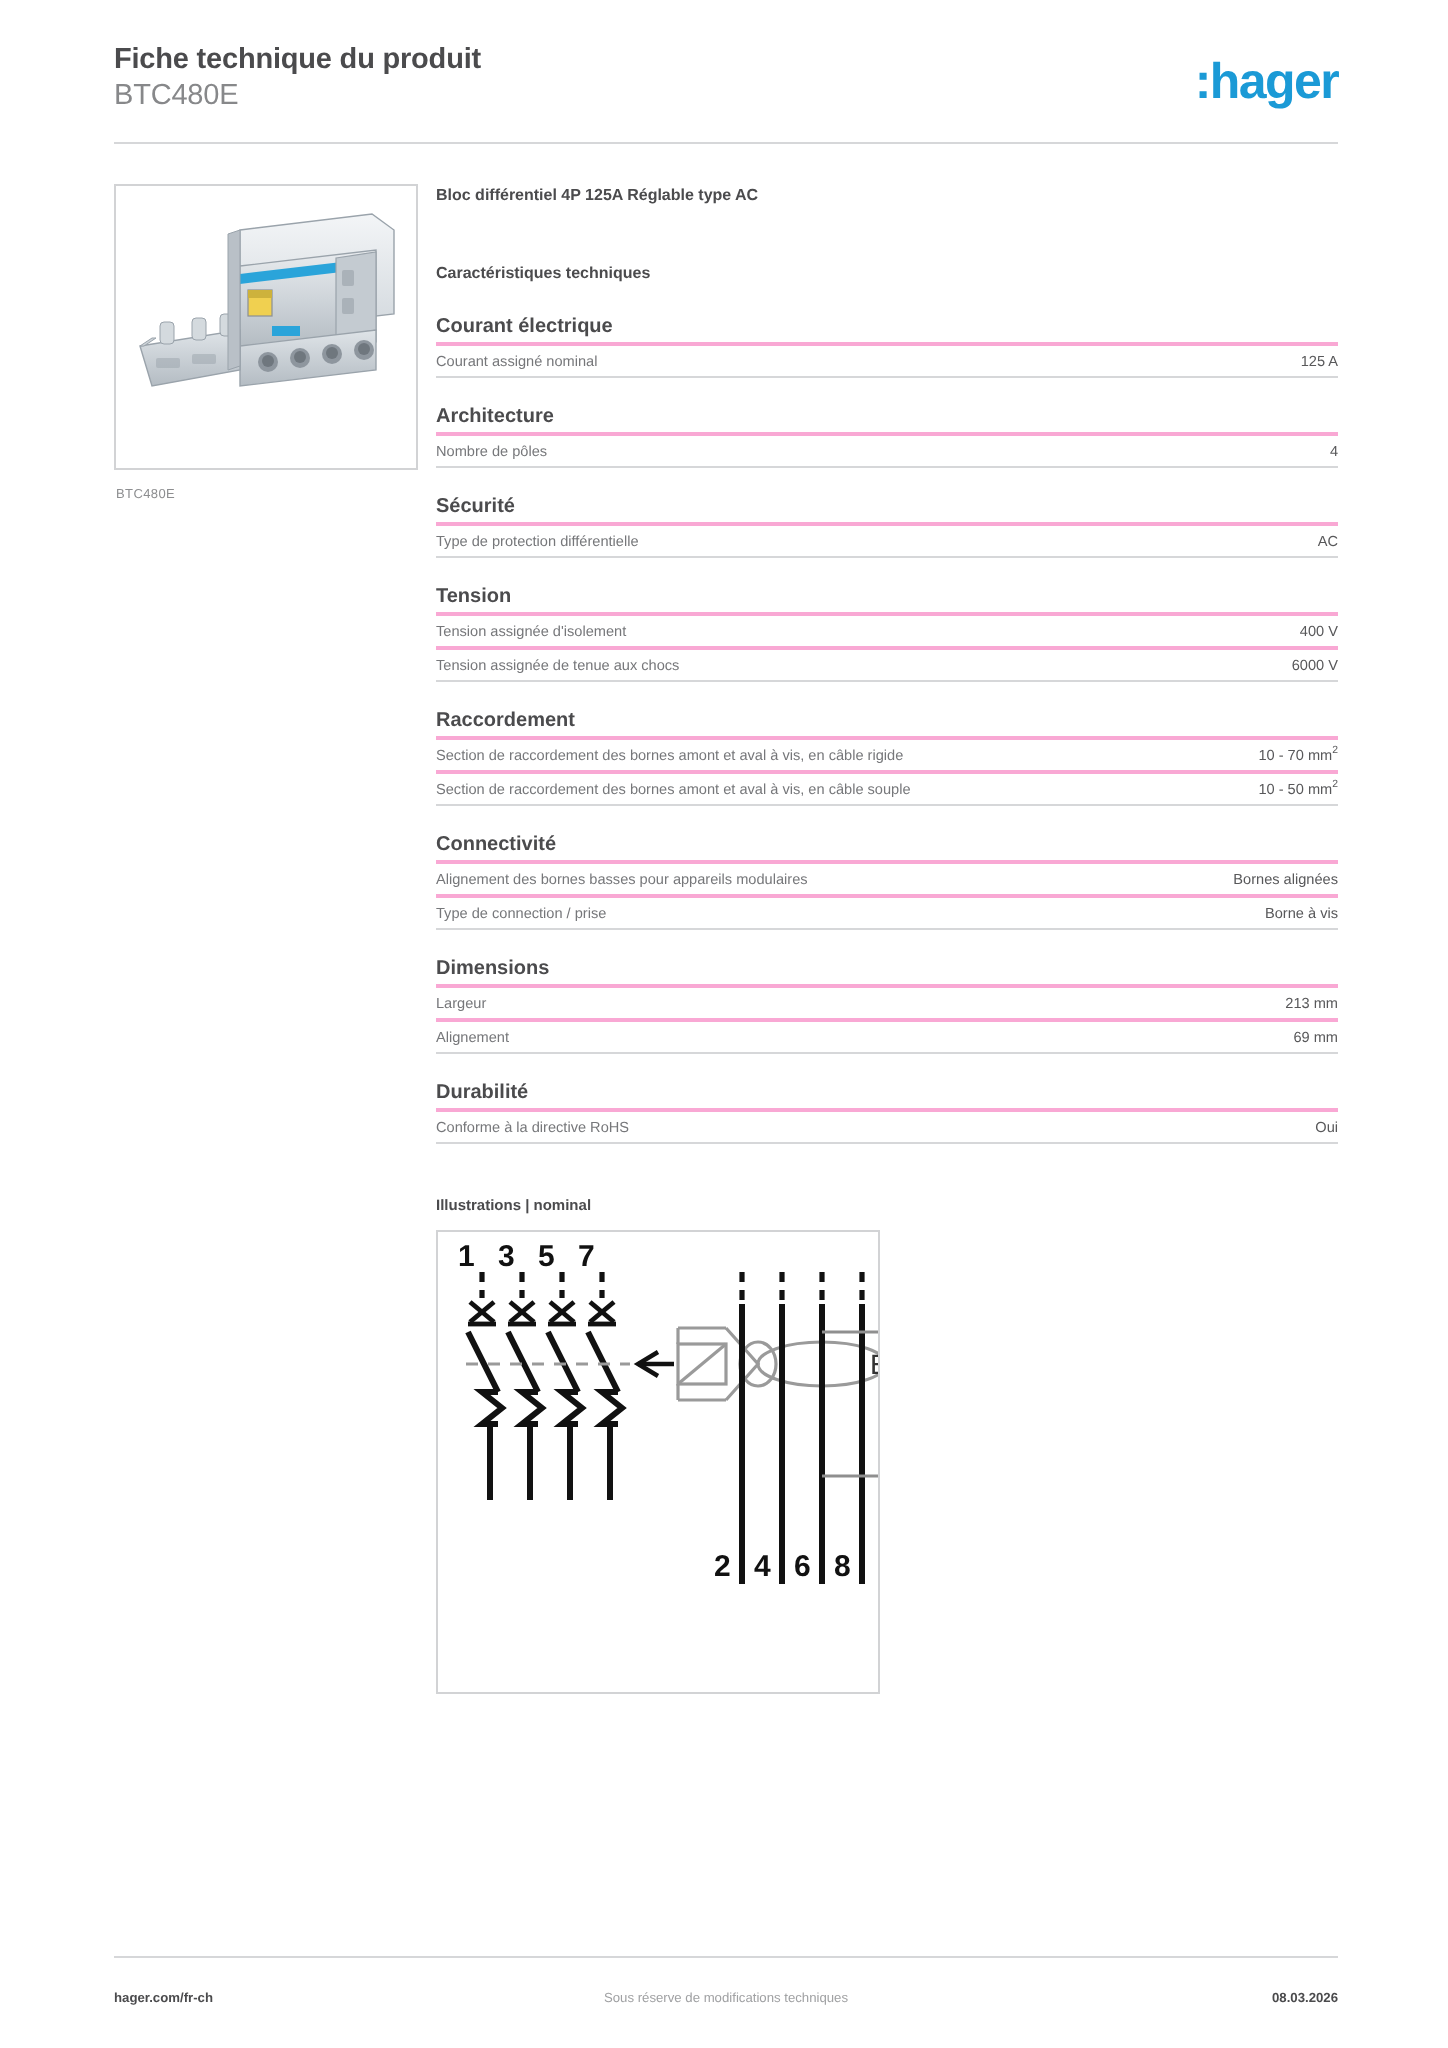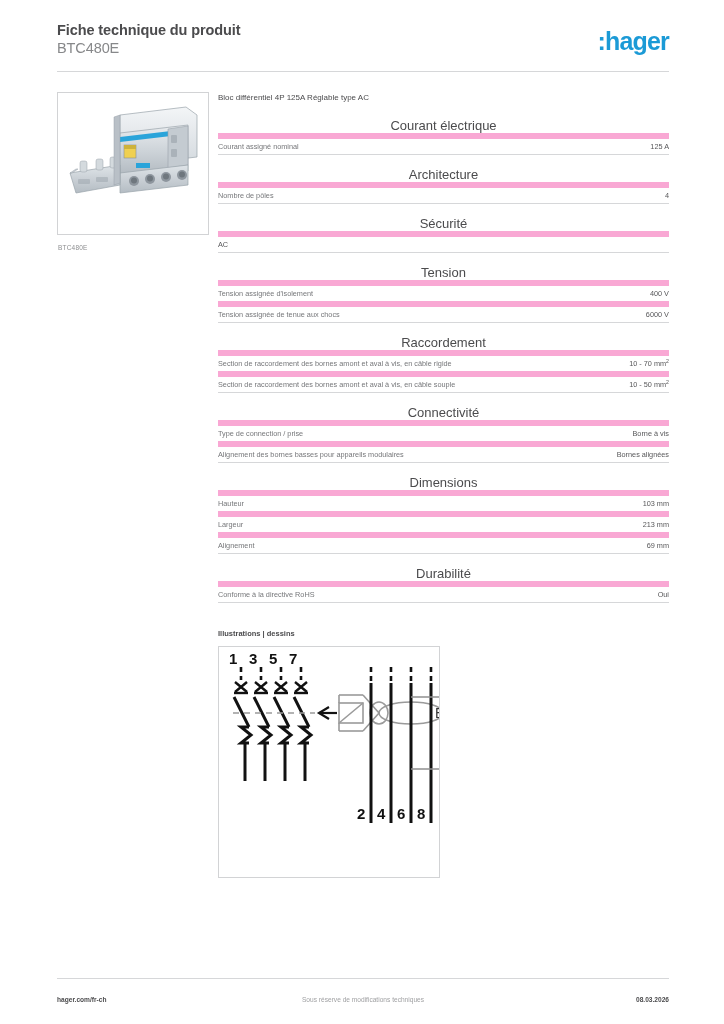--- a/index.html
+++ b/index.html
@@ -89,48 +89,47 @@
 
   
   .specs {
     position: absolute;
     left: 217px;
     top: 92px;
     width: 451px;
   }
   .product-name {
     font-size: 8px;
-    font-weight: normal;
+    font-weight: bold;
     color: #4b4b4d;
     line-height: 11px;
-    margin: 0 0 18px 0;
+    margin: 0 0 28px 0;
   }
   .specs-heading {
     font-size: 8px;
     font-weight: bold;
     color: #4b4b4d;
     line-height: 11px;
     margin: 0 0 17px 0;
   }
   .section {
     margin: 0 0 15px 0;
   }
   .section-title {
-    font-size: 13px;
-    font-weight: normal;
+    font-size: 10px;
+    font-weight: bold;
     color: #4b4b4d;
     line-height: 10px;
     padding-bottom: 2px;
-    text-align: center;
   }
   .row {
     display: flex;
     justify-content: space-between;
     align-items: flex-start;
-    border-top: 6px solid #f9a8d4;
+    border-top: 2px solid #f9a8d4;
     padding: 2.5px 0 2.5px 0;
     min-height: 10px;
   }
   .section .row:last-child {
     border-bottom: 1px solid #d6d7d9;
   }
   .row-label {
     font-size: 7.3px;
     color: #76777a;
     line-height: 10px;
@@ -270,40 +269,42 @@
       <rect x="38" y="84" width="12" height="5" rx="1" fill="#9fa7ae" opacity="0.55"></rect>
 
       <polygon points="56,24 62,22 62,90 56,92" fill="#b9c0c7" stroke="#9aa3ab" stroke-width="0.5"></polygon>
     </svg>
   </div>
   <div class="product-caption">BTC480E</div>
 
   <div class="specs">
 
     <div class="product-name">Bloc différentiel 4P 125A Réglable type AC</div>
+    <div class="specs-heading">Caractéristiques techniques</div>
 
     <div class="section">
       <div class="section-title">Courant électrique</div>
       <div class="row">
         <div class="row-label">Courant assigné nominal</div>
         <div class="row-value">125 A</div>
       </div>
     </div>
 
     <div class="section">
       <div class="section-title">Architecture</div>
       <div class="row">
         <div class="row-label">Nombre de pôles</div>
         <div class="row-value">4</div>
       </div>
     </div>
 
     <div class="section">
       <div class="section-title">Sécurité</div>
       <div class="row">
+        <div class="row-label">Type de protection différentielle</div>
         <div class="row-value">AC</div>
       </div>
     </div>
 
     <div class="section">
       <div class="section-title">Tension</div>
       <div class="row">
         <div class="row-label">Tension assignée d'isolement</div>
         <div class="row-value">400 V</div>
       </div>
@@ -321,54 +322,50 @@
       </div>
       <div class="row">
         <div class="row-label">Section de raccordement des bornes amont et aval à vis, en câble souple</div>
         <div class="row-value">10 - 50 mm<sup>2</sup></div>
       </div>
     </div>
 
     <div class="section">
       <div class="section-title">Connectivité</div>
       <div class="row">
+        <div class="row-label">Alignement des bornes basses pour appareils modulaires</div>
+        <div class="row-value">Bornes alignées</div>
+      </div>
+      <div class="row">
         <div class="row-label">Type de connection / prise</div>
         <div class="row-value">Borne à vis</div>
       </div>
-      <div class="row">
-        <div class="row-label">Alignement des bornes basses pour appareils modulaires</div>
-        <div class="row-value">Bornes alignées</div>
-      </div>
     </div>
 
     <div class="section">
       <div class="section-title">Dimensions</div>
-      <div class="row">
-        <div class="row-label">Hauteur</div>
-        <div class="row-value">103 mm</div>
-      </div>
       <div class="row">
         <div class="row-label">Largeur</div>
         <div class="row-value">213 mm</div>
       </div>
       <div class="row">
         <div class="row-label">Alignement</div>
         <div class="row-value">69 mm</div>
       </div>
     </div>
 
     <div class="section">
       <div class="section-title">Durabilité</div>
       <div class="row">
         <div class="row-label">Conforme à la directive RoHS</div>
         <div class="row-value">Oui</div>
       </div>
     </div>
 
-    <div class="illus-title">Illustrations | dessins</div>
+    <div class="illus-title">Illustrations | nominal</div>
     <div class="illus-box">
       <svg width="220" height="230" viewBox="0 0 220 230">
         <g stroke="#111111" fill="none" stroke-width="2.6" stroke-linecap="butt">
 
           <line x1="22" y1="20" x2="22" y2="33" stroke-dasharray="5,4"></line>
           <line x1="42" y1="20" x2="42" y2="33" stroke-dasharray="5,4"></line>
           <line x1="62" y1="20" x2="62" y2="33" stroke-dasharray="5,4"></line>
           <line x1="82" y1="20" x2="82" y2="33" stroke-dasharray="5,4"></line>
 
           <g stroke-width="2.4">

